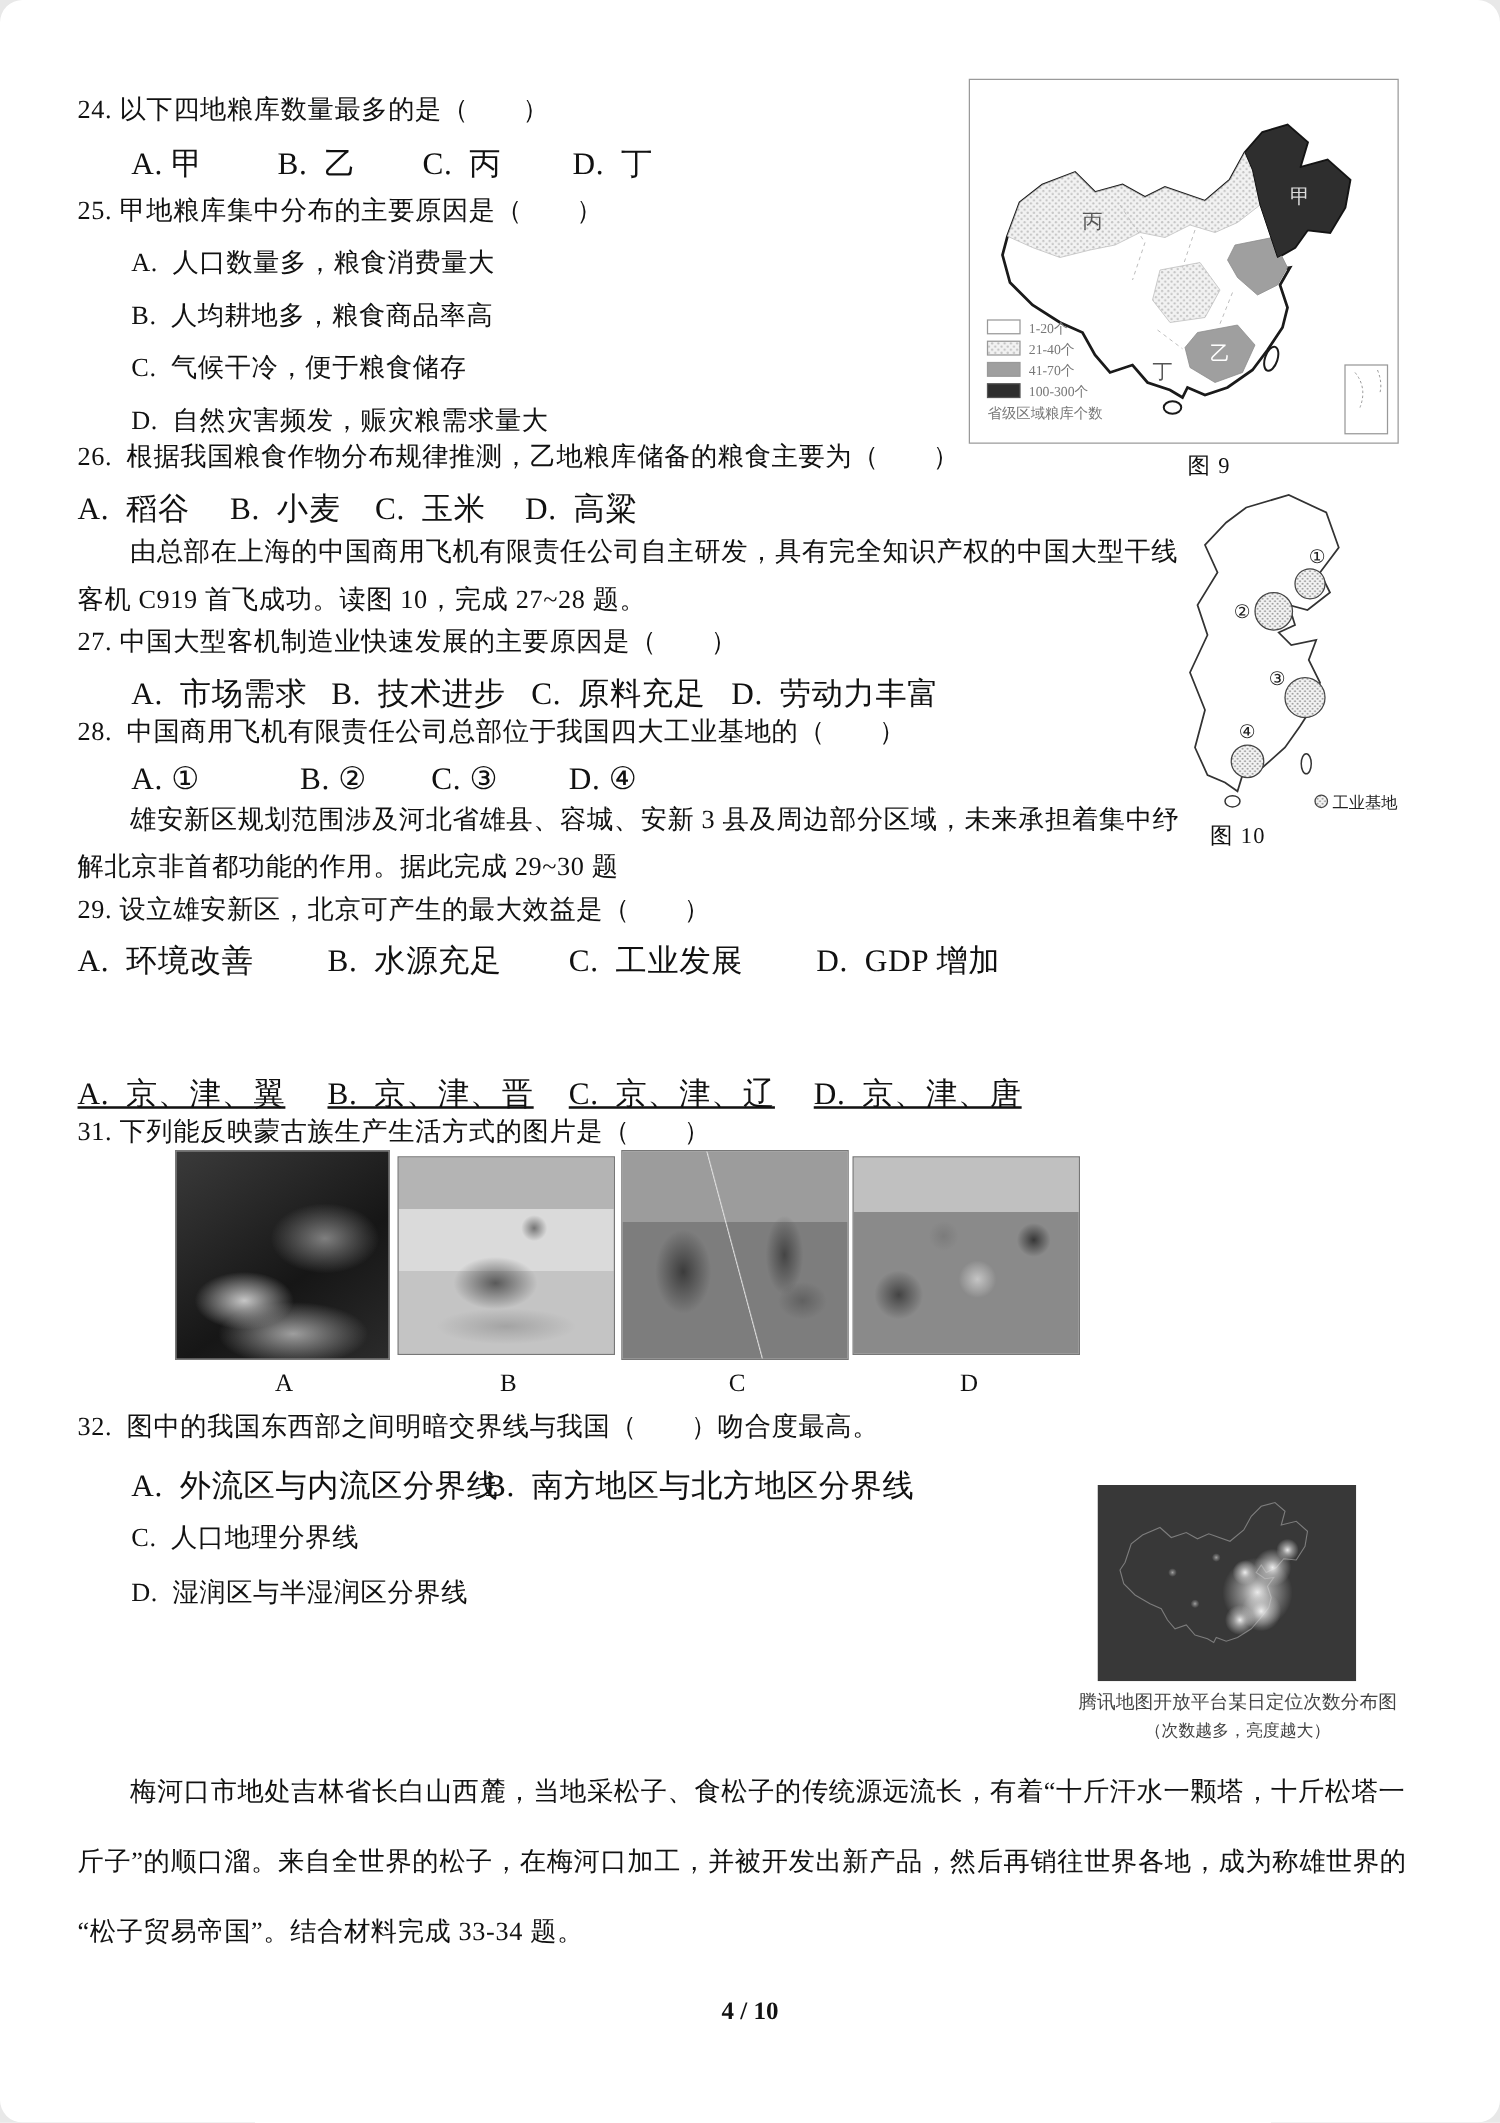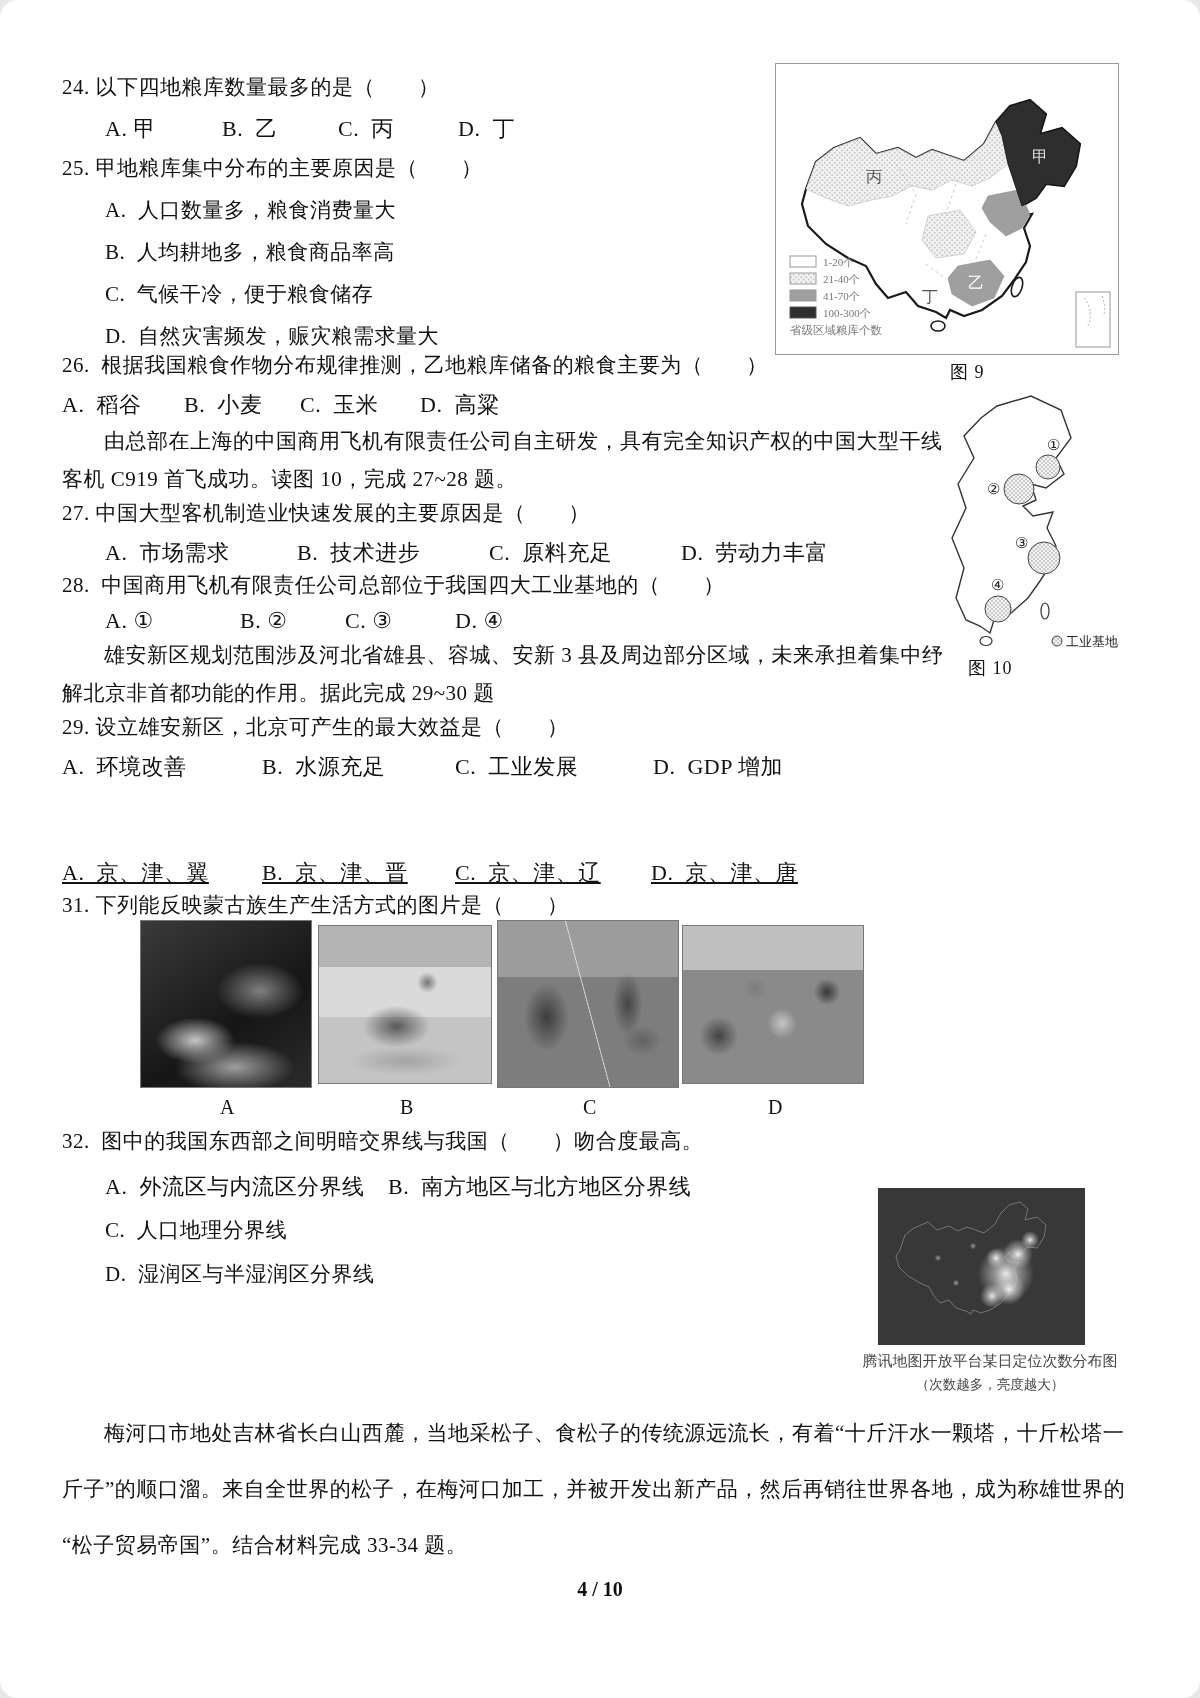--- a/index.html
+++ b/index.html
@@ -1,32 +1,32 @@
 <!DOCTYPE html>
 <html><head>
 <meta charset="utf-8">
 <style>
   html,body{margin:0;padding:0;background:#e8e8e8;}
   .page{position:relative;width:1200px;height:1698px;background:#ffffff;margin:0 auto;
         font-family:"Liberation Serif","DejaVu Serif",serif;color:#111;overflow:hidden;border-radius:18px;}
   .t{position:absolute;font-size:21px;line-height:1.25;white-space:pre;letter-spacing:.5px;}
-  .row{position:absolute;display:grid;grid-auto-flow:column;font-size:22px;white-space:pre;letter-spacing:.5px;}
+  .row{position:absolute;display:grid;grid-auto-flow:column;font-size:25px;white-space:pre;letter-spacing:.5px;}
   .row-q24{grid-template-columns:117px 116px 120px auto;}
   .row-q26{grid-template-columns:122px 116px 120px auto;}
-  .row-q27{grid-template-columns:160px 160px 160px auto;gap:32px;}
+  .row-q27{grid-template-columns:160px 160px 160px auto;}
   .row-q28{grid-template-columns:135px 105px 110px auto;}
   .row-q29{grid-template-columns:200px 193px 198px auto;}
   .row-q30{grid-template-columns:200px 193px 196px auto;text-decoration:underline;}
   .row-q32{grid-template-columns:283px auto;}
   .vopt{position:absolute;font-size:21px;white-space:pre;letter-spacing:.5px;}
   .photo{position:absolute;border:1px solid #777;}
   .plabel{position:absolute;font-size:20px;}
   .cap{position:absolute;font-size:18px;letter-spacing:1px;}
   .nightcap{position:absolute;width:400px;text-align:center;color:#444;}
-  .pagenum{position:absolute;left:0;width:1200px;text-align:center;font-size:20px;font-weight:bold;}
+  .pagenum{position:absolute;left:0;width:1200px;text-align:center;font-size:20px;font-weight:bold;margin-top:20px;}
   .fig-frame{position:absolute;border:1px solid #9a9a9a;background:#fff;}
   svg text{font-family:"Liberation Serif","DejaVu Serif",serif;}
 </style>
 </head>
 <body>
 
 <div class="page">
 
   <div class="t" style="left:62px;top:74px">24. 以下四地粮库数量最多的是（　　）</div>
   <div class="row row-q24" style="left:105px;top:114px">

